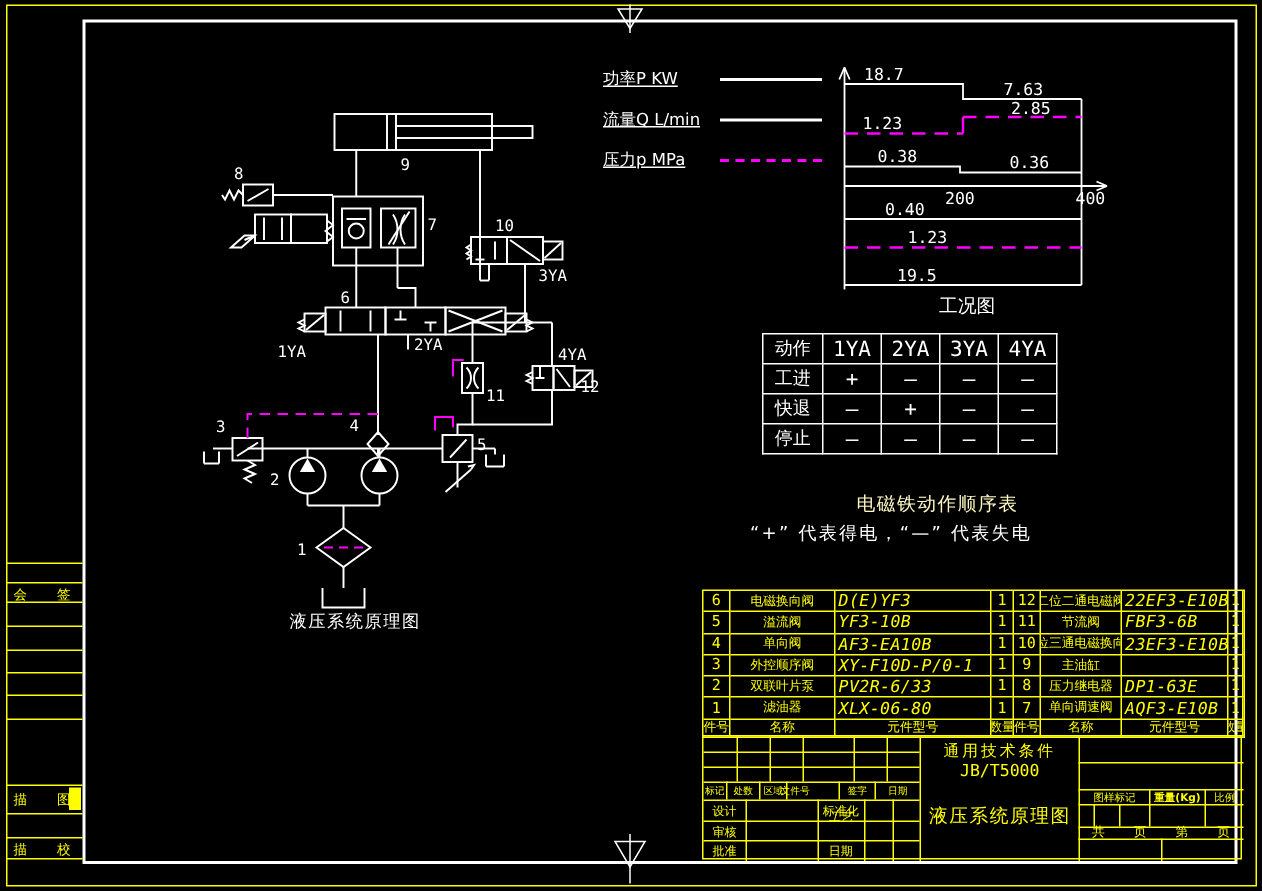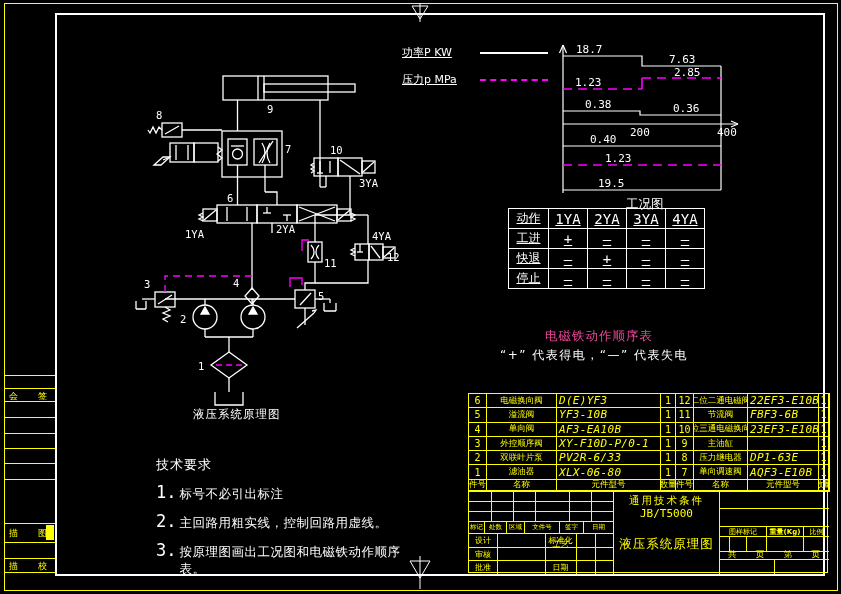--- a/index.html
+++ b/index.html
@@ -73,20 +73,24 @@
       <path d="M410,561 h20 l-10,17 z"></path>
     </g>
   </svg>
 
   <div class="abs" style="left:402px;top:39px;">
     <div class="lg-row">
       <span class="lg-label">功率P KW</span>
       <span class="lg-line"></span>
     </div>
     <div class="lg-row">
+      <span class="lg-label">流量Q L/min</span>
+      <span class="lg-line"></span>
+    </div>
+    <div class="lg-row">
       <span class="lg-label">压力p MPa</span>
       <span class="lg-line dashed"></span>
     </div>
   </div>
 
   <svg class="abs" style="left:550px;top:35px;" width="205" height="185" viewBox="0 0 205 185">
     <g stroke="#fff" fill="none" stroke-width="1.2">
       <line x1="13" y1="10" x2="13" y2="158"></line>
       <path d="M13,10 l-3.5,8 M13,10 l3.5,8"></path>
       <polyline points="13,21 92,21 92,31 171,31"></polyline>
@@ -112,21 +116,21 @@
       <text x="123" y="77">0.36</text>
       <text x="80" y="101">200</text>
       <text x="167" y="101">400</text>
       <text x="40" y="108">0.40</text>
       <text x="55" y="127">1.23</text>
       <text x="48" y="152">19.5</text>
     </g>
     <text x="76" y="173" fill="#fff" font-size="12.5">工况图</text>
   </svg>
 
-  <table class="sol abs" style="left:508px;top:208px;text-decoration:underline;">
+  <table class="sol abs" style="left:508px;top:222px;">
     <tbody>
         <tr>
       <th class="act">动作</th>
       <th class="ya">1YA</th>
       <th class="ya">2YA</th>
       <th class="ya">3YA</th>
       <th class="ya">4YA</th>
     </tr>
     <tr>
       <td class="act">工进</td>
@@ -144,21 +148,21 @@
     </tr>
     <tr>
       <td class="act">停止</td>
       <td class="sgn">—</td>
       <td class="sgn">—</td>
       <td class="sgn">—</td>
       <td class="sgn">—</td>
     </tr>
   </tbody>
     </table>
-  <div class="abs" style="left:545px;top:328px;width:160px;font-size:12.5px;color:#ec4899;letter-spacing:1px;">电磁铁动作顺序表</div>
+  <div class="abs" style="left:545px;top:328px;width:160px;text-align:center;font-size:12.5px;color:#fef9c3;letter-spacing:1px;">电磁铁动作顺序表</div>
   <div class="abs" style="left:500px;top:347px;width:230px;font-size:12px;color:#fff;letter-spacing:1.5px;">“+” 代表得电，“—” 代表失电</div>
 
   <svg class="abs" style="left:130px;top:55px;" width="300" height="372" viewBox="0 0 300 372">
     <g stroke="#fff" fill="none" stroke-width="1.3">
 
       <rect x="93" y="21" width="105" height="24"></rect>
       <line x1="128" y1="21" x2="128" y2="45"></line>
       <line x1="134" y1="21" x2="134" y2="45"></line>
       <rect x="134" y="29" width="91" height="8"></rect>
       <line x1="107.5" y1="45" x2="107.5" y2="76"></line>
@@ -296,35 +300,20 @@
       <text x="194" y="212">11</text>
       <text x="257" y="206">12</text>
       <text x="55" y="183">1YA</text>
       <text x="146" y="178">2YA</text>
       <text x="229" y="132">3YA</text>
       <text x="242" y="185">4YA</text>
     </g>
     <text x="63" y="363" fill="#fff" font-size="11.5" letter-spacing="1">液压系统原理图</text>
   </svg>
 
-  <div class="abs" style="left:156px;top:456px;width:270px;">
-    <div style="font-size:13px;letter-spacing:1px;">技术要求</div>
-    <div class="tr-item">
-      <span class="tr-no">1.</span>
-      <span class="tr-text">标号不必引出标注</span>
-    </div>
-    <div class="tr-item">
-      <span class="tr-no">2.</span>
-      <span class="tr-text">主回路用粗实线，控制回路用虚线。</span>
-    </div>
-    <div class="tr-item">
-      <span class="tr-no">3.</span>
-      <span class="tr-text">按原理图画出工况图和电磁铁动作顺序表。</span>
-    </div>
-  </div>
 
   <div class="plist abs" style="left:468px;top:393px;width:360px;">
 
     <div class="pcell">6</div>
     <div class="pcell name">电磁换向阀</div>
     <div class="pcell model">D(E)YF3</div>
     <div class="pcell">1</div>
     <div class="pcell">12</div>
     <div class="pcell name">二位二通电磁阀</div>
     <div class="pcell model">22EF3-E10B</div>
@@ -406,21 +395,21 @@
     <div class="yline" style="left:90px;top:30px;width:1px;height:12px;"></div>
     <div class="yline" style="left:114px;top:30px;width:1px;height:12px;"></div>
     <div class="yline" style="left:28px;top:42px;width:1px;height:41px;"></div>
     <div class="yline" style="left:76px;top:42px;width:1px;height:41px;"></div>
     <div class="yline" style="left:107px;top:42px;width:1px;height:41px;"></div>
     <div class="yline" style="left:126px;top:42px;width:1px;height:41px;"></div>
 
     <span class="tb-label" style="left:0;top:31px;width:15px;height:10px;font-size:6.5px;">标记</span>
     <span class="tb-label" style="left:16px;top:31px;width:21px;height:10px;font-size:6.5px;">处数</span>
     <span class="tb-label" style="left:38px;top:31px;width:17px;height:10px;font-size:6.5px;">区域</span>
-    <span class="tb-label" style="left:56px;top:31px;width:34px;height:10px;font-size:6.5px;">文件号</span>
+    <span class="tb-label" style="left:44px;top:31px;width:34px;height:10px;font-size:6.5px;">文件号</span>
     <span class="tb-label" style="left:91px;top:31px;width:23px;height:10px;font-size:6.5px;">签字</span>
     <span class="tb-label" style="left:115px;top:31px;width:29px;height:10px;font-size:6.5px;">日期</span>
 
     <span class="tb-label" style="left:0;top:44px;width:28px;height:11px;font-size:8px;">设计</span>
     <span class="tb-label" style="left:76px;top:44px;width:31px;height:11px;font-size:8px;">标准化</span>
     <span class="tb-label" style="left:0;top:58px;width:28px;height:11px;font-size:8px;">审核</span>
     <span class="tb-label" style="left:76px;top:48px;width:31px;height:11px;font-size:8px;font-style:italic;">工艺</span>
     <span class="tb-label" style="left:0;top:71px;width:28px;height:11px;font-size:8px;">批准</span>
     <span class="tb-label" style="left:76px;top:71px;width:31px;height:11px;font-size:8px;">日期</span>
 

